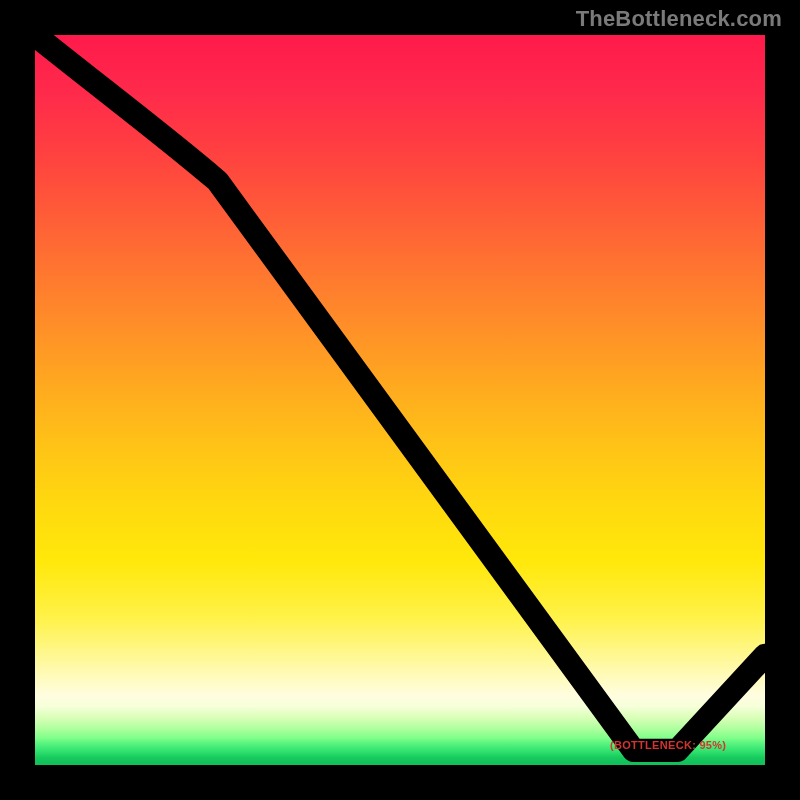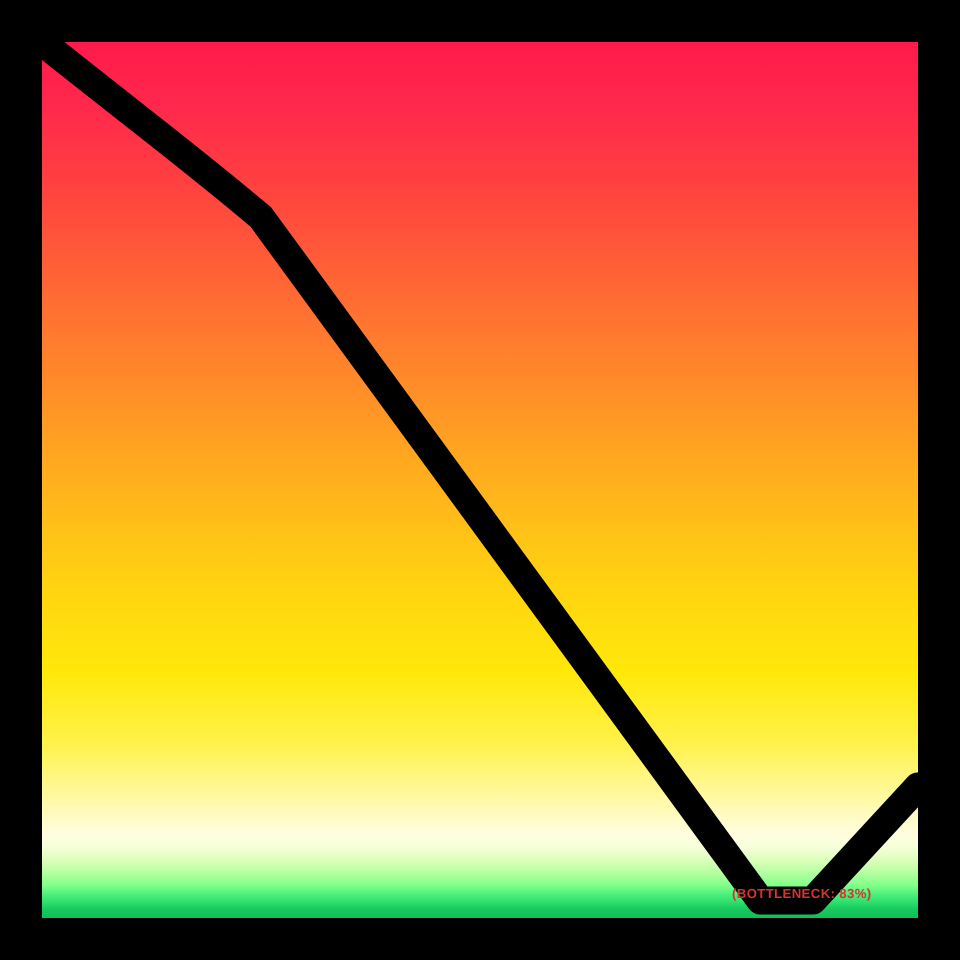--- a/index.html
+++ b/index.html
@@ -85,29 +85,30 @@
     color: #d4352f;
     letter-spacing: 0.3px;
     white-space: nowrap;
   }
 </style>
 </head>
 <body>
 
 <div class="frame">
 
+  <div class="watermark">TheBottleneck.com</div>
 
   <div class="plot-box">
     <div class="grad"></div>
 
     <svg class="curve" viewBox="0 0 100 100" preserveAspectRatio="none">
 
       <path d="M 0 0
                C 10 8, 18 14, 25 20
                L 82 98
                L 88 98
                L 100 85"></path>
     </svg>
 
-    <div class="baseline-label" style="left: 575px; top: 704px;">(BOTTLENECK: 83%)</div>
+    <div class="baseline-label" style="left: 575px; top: 704px;">(BOTTLENECK: 95%)</div>
   </div>
 
 </div>
 
 </body></html>

